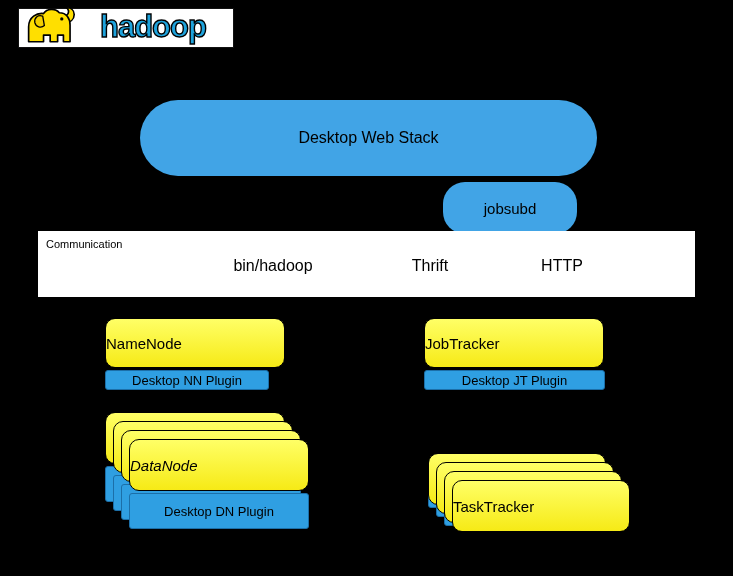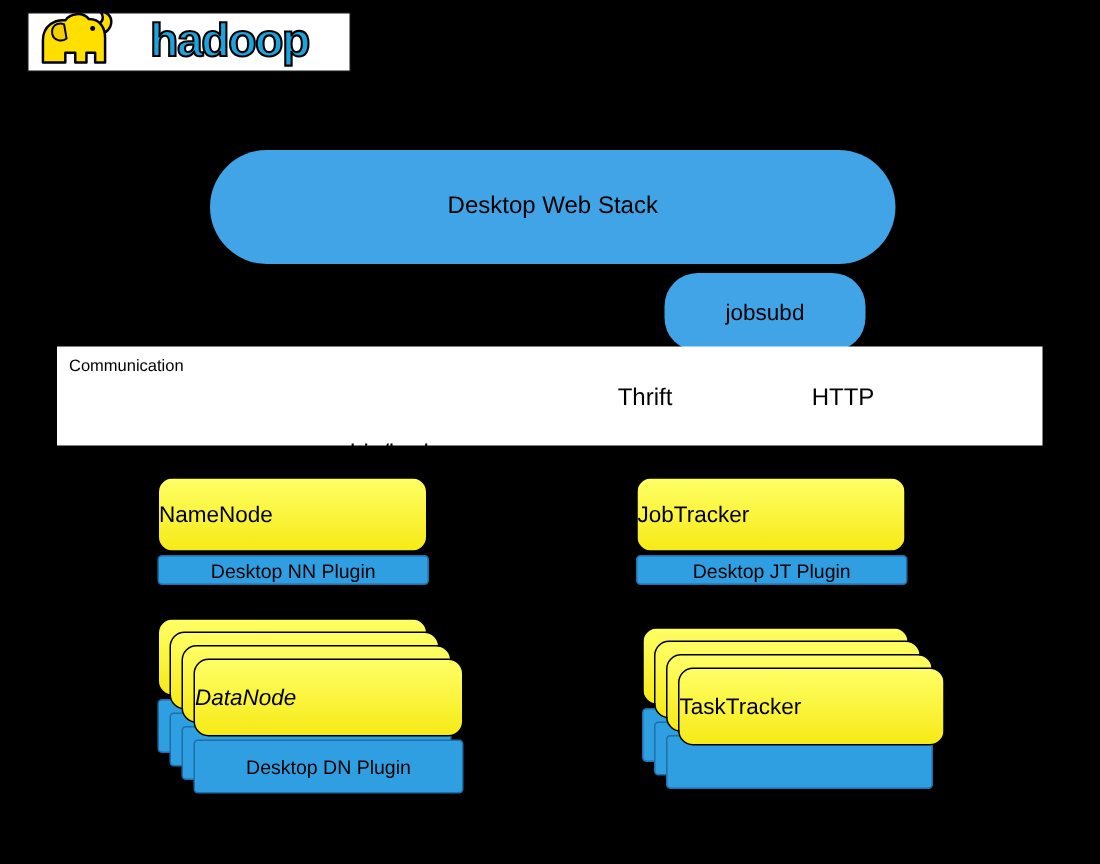--- a/index.html
+++ b/index.html
@@ -34,29 +34,29 @@
     border:1px solid #000;border-radius:10px;
     display:flex;align-items:center;justify-content:flex-start;font-size:15px;
     box-sizing:border-box;
   }
   .bar-blue{
     background:#2f9fe2;border:1px solid #1c6fa8;border-radius:3px;
     display:flex;align-items:center;justify-content:center;font-size:13px;
     box-sizing:border-box;
   }
   .nn-card{left:105px;top:318px;width:180px;height:50px;}
-  .nn-bar{left:105px;top:370px;width:181px;height:20px;align-items:center;}
+  .nn-bar{left:105px;top:370px;width:164px;height:20px;align-items:center;}
   .jt-card{left:424px;top:318px;width:180px;height:50px;}
   .jt-bar{left:424px;top:370px;width:181px;height:20px;}
   
   .stack{position:absolute;}
   .dn-stack{left:105px;top:412px;width:212px;height:106px;}
   .tt-stack{left:428px;top:418px;width:210px;height:106px;}
   .stack .card-yellow{position:absolute;width:180px;height:52px;}
-  .tt-stack .card-yellow{width:178px;}
+  .tt-stack .card-yellow{width:178px;margin-top:35px;}
   .stack .bar-blue{position:absolute;width:180px;height:36px;}
   .tt-stack .bar-blue{width:178px;}
 </style>
 </head>
 <body>
 
 <div id="canvas">
 
   <div class="abs logo-box">
     <span>
@@ -73,21 +73,21 @@
   <div class="abs blue-node stack-ellipse">
     <span>Desktop Web Stack</span>
   </div>
 
   <div class="abs blue-node jobsubd">
     <span>jobsubd</span>
   </div>
 
   <div class="abs comm-bar">
     <span class="abs comm-label">Communication</span>
-    <span class="abs comm-item" style="left:235px;top:35px;margin-top:37px;">bin/hadoop</span>
+    <span class="abs comm-item" style="left:235px;top:35px;">bin/hadoop</span>
     <span class="abs comm-item" style="left:392px;top:35px;">Thrift</span>
     <span class="abs comm-item" style="left:524px;top:35px;">HTTP</span>
   </div>
 
   <div class="abs card-yellow nn-card">
     <span>NameNode</span>
   </div>
   <div class="abs bar-blue nn-bar">
     <span>Desktop NN Plugin</span>
   </div>

